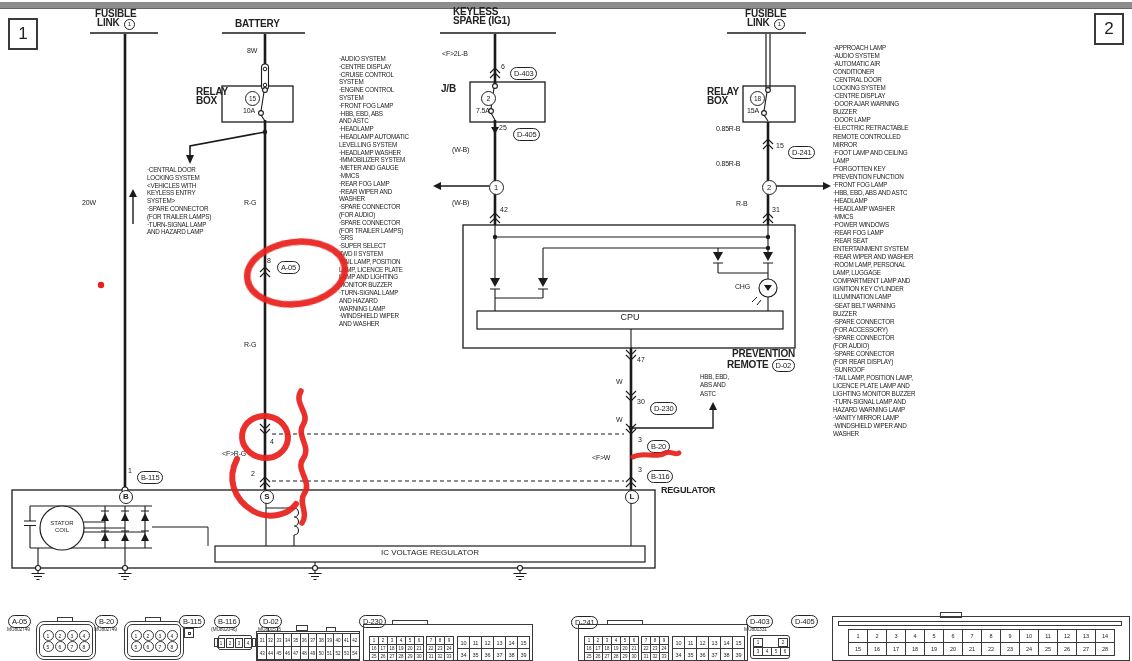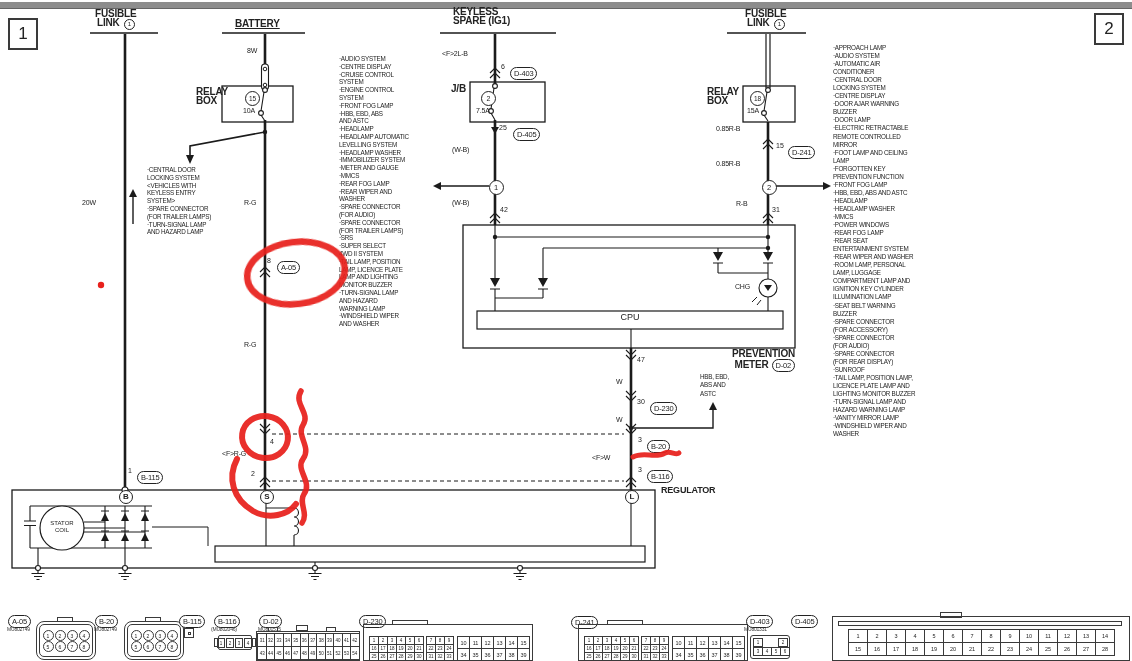--- a/index.html
+++ b/index.html
@@ -149,21 +149,21 @@
   <div class="pagebox" style="left:8px;top:18px;">
       <span>1</span>
     </div>
   <div class="pagebox" style="left:1094px;top:13px;">
       <span>2</span>
     </div>
 
   <div class="abs hdr" style="left:95px;top:10px;"><span>FUSIBLE</span></div>
   <div class="abs hdr" style="left:97px;top:19px;"><span>LINK</span></div>
   <div class="circ c9" style="left:124px;top:19px;"><span>1</span></div>
-  <div class="abs hdr" style="left:235px;top:20px;text-decoration:underline;"><span>BATTERY</span></div>
+  <div class="abs hdr" style="left:235px;top:20px;"><span>BATTERY</span></div>
   <div class="abs hdr" style="left:453px;top:8px;"><span>KEYLESS</span><br><span>SPARE (IG1)</span></div>
   <div class="abs hdr" style="left:745px;top:10px;"><span>FUSIBLE</span></div>
   <div class="abs hdr" style="left:747px;top:19px;"><span>LINK</span></div>
   <div class="circ c9" style="left:774px;top:19px;"><span>1</span></div>
 
   <div class="abs wl" style="left:82px;top:199px;"><span>20W</span></div>
   <div class="abs list" style="left:147px;top:166px;">
       <div class="ln">·CENTRAL DOOR</div>
       <div class="ln">LOCKING SYSTEM</div>
       <div class="ln">&lt;VEHICLES WITH</div>
@@ -184,21 +184,21 @@
   <div class="abs wl" style="left:244px;top:341px;"><span>R-G</span></div>
   <div class="abs pin" style="left:270px;top:438px;"><span>4</span></div>
   <div class="abs wl" style="left:222px;top:450px;"><span>&lt;F&gt;R-G</span></div>
   <div class="abs pin" style="left:251px;top:470px;"><span>2</span></div>
   <div class="abs pin" style="left:128px;top:467px;"><span>1</span></div>
   <div class="abs" style="left:137px;top:466px;"><span class="pill">B-115</span></div>
 
   <div class="abs wl" style="left:442px;top:50px;"><span>&lt;F&gt;2L-B</span></div>
   <div class="abs pin" style="left:501px;top:63px;"><span>6</span></div>
   <div class="abs" style="left:510px;top:62px;"><span class="pill">D-403</span></div>
-  <div class="abs hdr" style="left:451px;top:85px;"><span>J/B</span></div>
+  <div class="abs hdr" style="left:441px;top:85px;"><span>J/B</span></div>
   <div class="circ c13" style="left:481px;top:91px;"><span>2</span></div>
   <div class="abs wl" style="left:476px;top:107px;"><span>7.5A</span></div>
   <div class="abs pin" style="left:499px;top:124px;"><span>25</span></div>
   <div class="abs" style="left:513px;top:123px;"><span class="pill">D-405</span></div>
   <div class="abs wl" style="left:452px;top:146px;"><span>(W-B)</span></div>
   <div class="circ c13" style="left:488.5px;top:179.5px;font-size:7.5px;"><span>1</span></div>
   <div class="abs wl" style="left:452px;top:199px;"><span>(W-B)</span></div>
   <div class="abs pin" style="left:500px;top:206px;"><span>42</span></div>
 
   <div class="abs hdr" style="left:707px;top:88px;"><span>RELAY</span><br><span>BOX</span></div>
@@ -298,21 +298,21 @@
       <div class="ln">HAZARD WARNING LAMP</div>
       <div class="ln">·VANITY MIRROR LAMP</div>
       <div class="ln">·WINDSHIELD WIPER AND</div>
       <div class="ln">WASHER</div>
     </div>
 
   <div class="abs ctr" style="left:477px;top:312px;width:306px;font-size:9px;"><span>CPU</span></div>
   <div class="abs wl" style="left:735px;top:283px;"><span>CHG</span></div>
   <div class="abs hdr" style="left:678px;top:350px;width:117px;text-align:right;"><span>PREVENTION</span></div>
   <div class="abs" style="left:678px;top:359px;width:117px;display:flex;justify-content:flex-end;align-items:center;gap:3px;">
-    <span class="hdr">METER</span>
+    <span class="hdr">REMOTE</span>
       <span class="pill">D-02</span>
   </div>
   <div class="abs pin" style="left:637px;top:356px;"><span>47</span></div>
   <div class="abs wl" style="left:616px;top:378px;"><span>W</span></div>
   <div class="abs pin" style="left:637px;top:398px;"><span>30</span></div>
   <div class="abs" style="left:650px;top:397px;"><span class="pill">D-230</span></div>
   <div class="abs wl" style="left:616px;top:416px;"><span>W</span></div>
   <div class="abs pin" style="left:638px;top:436px;"><span>3</span></div>
   <div class="abs" style="left:647px;top:435px;"><span class="pill">B-20</span></div>
   <div class="abs wl" style="left:592px;top:454px;"><span>&lt;F&gt;W</span></div>
@@ -322,20 +322,21 @@
       <div class="ln">HBB, EBD,</div>
       <div class="ln">ABS AND</div>
       <div class="ln">ASTC</div>
     </div>
 
   <div class="abs hdr" style="left:661px;top:486px;font-size:9px;"><span>REGULATOR</span></div>
   <div class="circ term" style="left:119px;top:490px;"><span>B</span></div>
   <div class="circ term" style="left:260px;top:490px;"><span>S</span></div>
   <div class="circ term" style="left:625px;top:490px;"><span>L</span></div>
   <div class="abs ctr" style="left:40px;top:520px;width:44px;font-size:6px;line-height:7px;"><span>STATOR</span><br><span>COIL</span></div>
+  <div class="abs ctr" style="left:215px;top:548px;width:430px;font-size:8px;"><span>IC VOLTAGE REGULATOR</span></div>
 
   <div class="abs" style="left:8px;top:610px;"><span class="pill">A-05</span></div>
   <div class="abs part" style="left:7px;top:626px;"><span>MU802749</span></div>
   <div class="box" style="left:57px;top:617px;width:16px;height:5px;"></div>
   <div class="housing" style="left:36px;top:621px;width:58px;height:37px;">
     <div class="housing-in">
       <div class="prow">
           <div class="rp">1</div>
           <div class="rp">2</div>
           <div class="rp">3</div>

